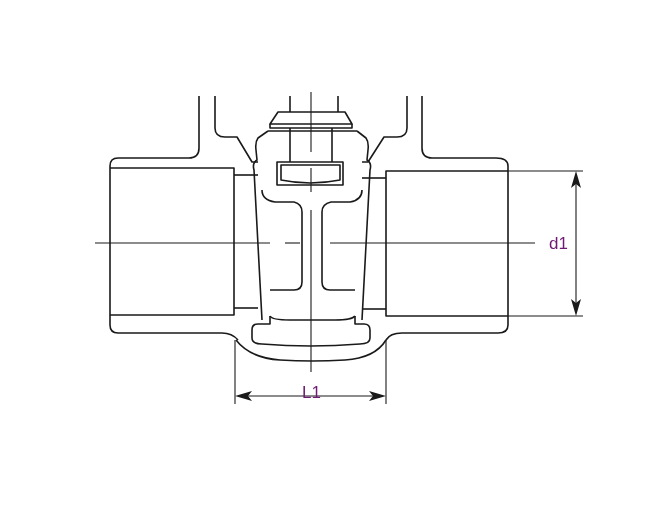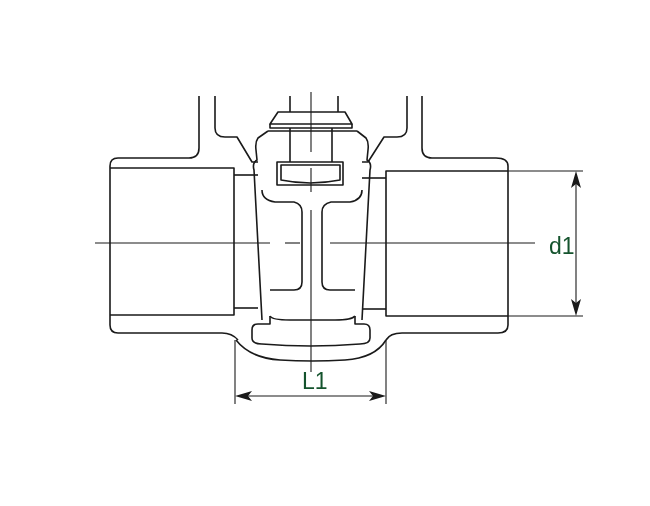--- a/index.html
+++ b/index.html
@@ -1,21 +1,21 @@
 <!DOCTYPE html>
 <html><head>
   <meta charset="utf-8">
   <style>
     html, body { margin: 0; padding: 0; background: #ffffff; }
     body { width: 650px; height: 506px; overflow: hidden; position: relative; font-family: "Liberation Sans", sans-serif; }
     #canvas { position: absolute; left: 0; top: 0; width: 650px; height: 506px; }
     .stroke { fill: none; stroke: #1a1a1a; stroke-width: 1.6; stroke-linejoin: round; stroke-linecap: butt; }
     .thin { fill: none; stroke: #1a1a1a; stroke-width: 1.1; }
     .arrow { fill: #1a1a1a; stroke: none; }
-    .dim-label { position: absolute; font-size: 23px; color: #14532d; line-height: 1; }
+    .dim-label { position: absolute; font-size: 17px; color: #701a75; line-height: 1; }
   </style>
 </head>
 <body>
 
 <svg id="canvas" viewBox="0 0 650 506" xmlns="http://www.w3.org/2000/svg">
 
   <g>
     <path class="stroke" d="M199 96 L199 148 Q199 158 189 158 L118 158 Q110 158 110 166 L110 325 Q110 333 118 333 L222 333 Q232 333 238 340"></path>
   </g>
 
@@ -94,13 +94,13 @@
   <g>
     <path class="thin" d="M235 340 L235 404"></path>
     <path class="thin" d="M386 340 L386 404"></path>
     <path class="thin" d="M240 396 L381 396"></path>
     <path class="arrow" d="M235 396 L252 391 L248 396 L252 401 Z"></path>
     <path class="arrow" d="M386 396 L369 391 L373 396 L369 401 Z"></path>
   </g>
 </svg>
 
 <div class="dim-label" style="left:549px; top:235px;">d1</div>
-<div class="dim-label" style="left:302px; top:370px;">L1</div>
+<div class="dim-label" style="left:302px; top:384px;">L1</div>
 
 </body></html>

